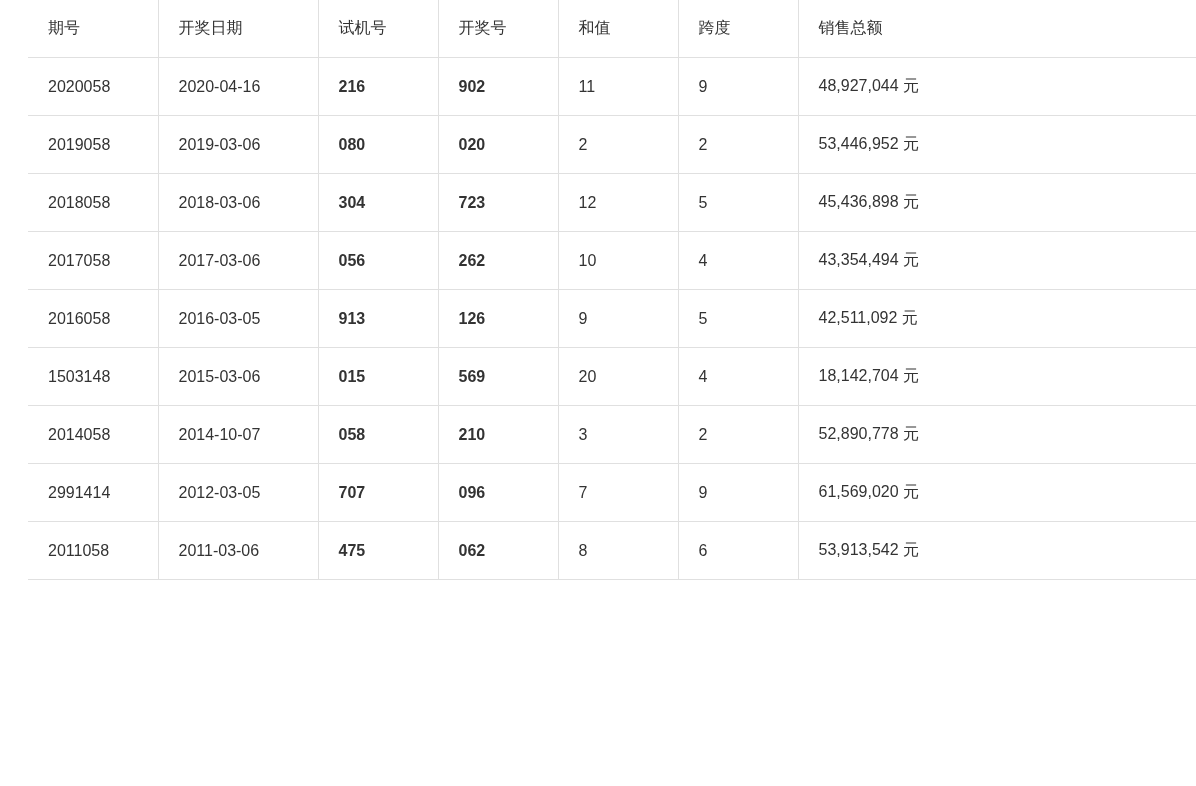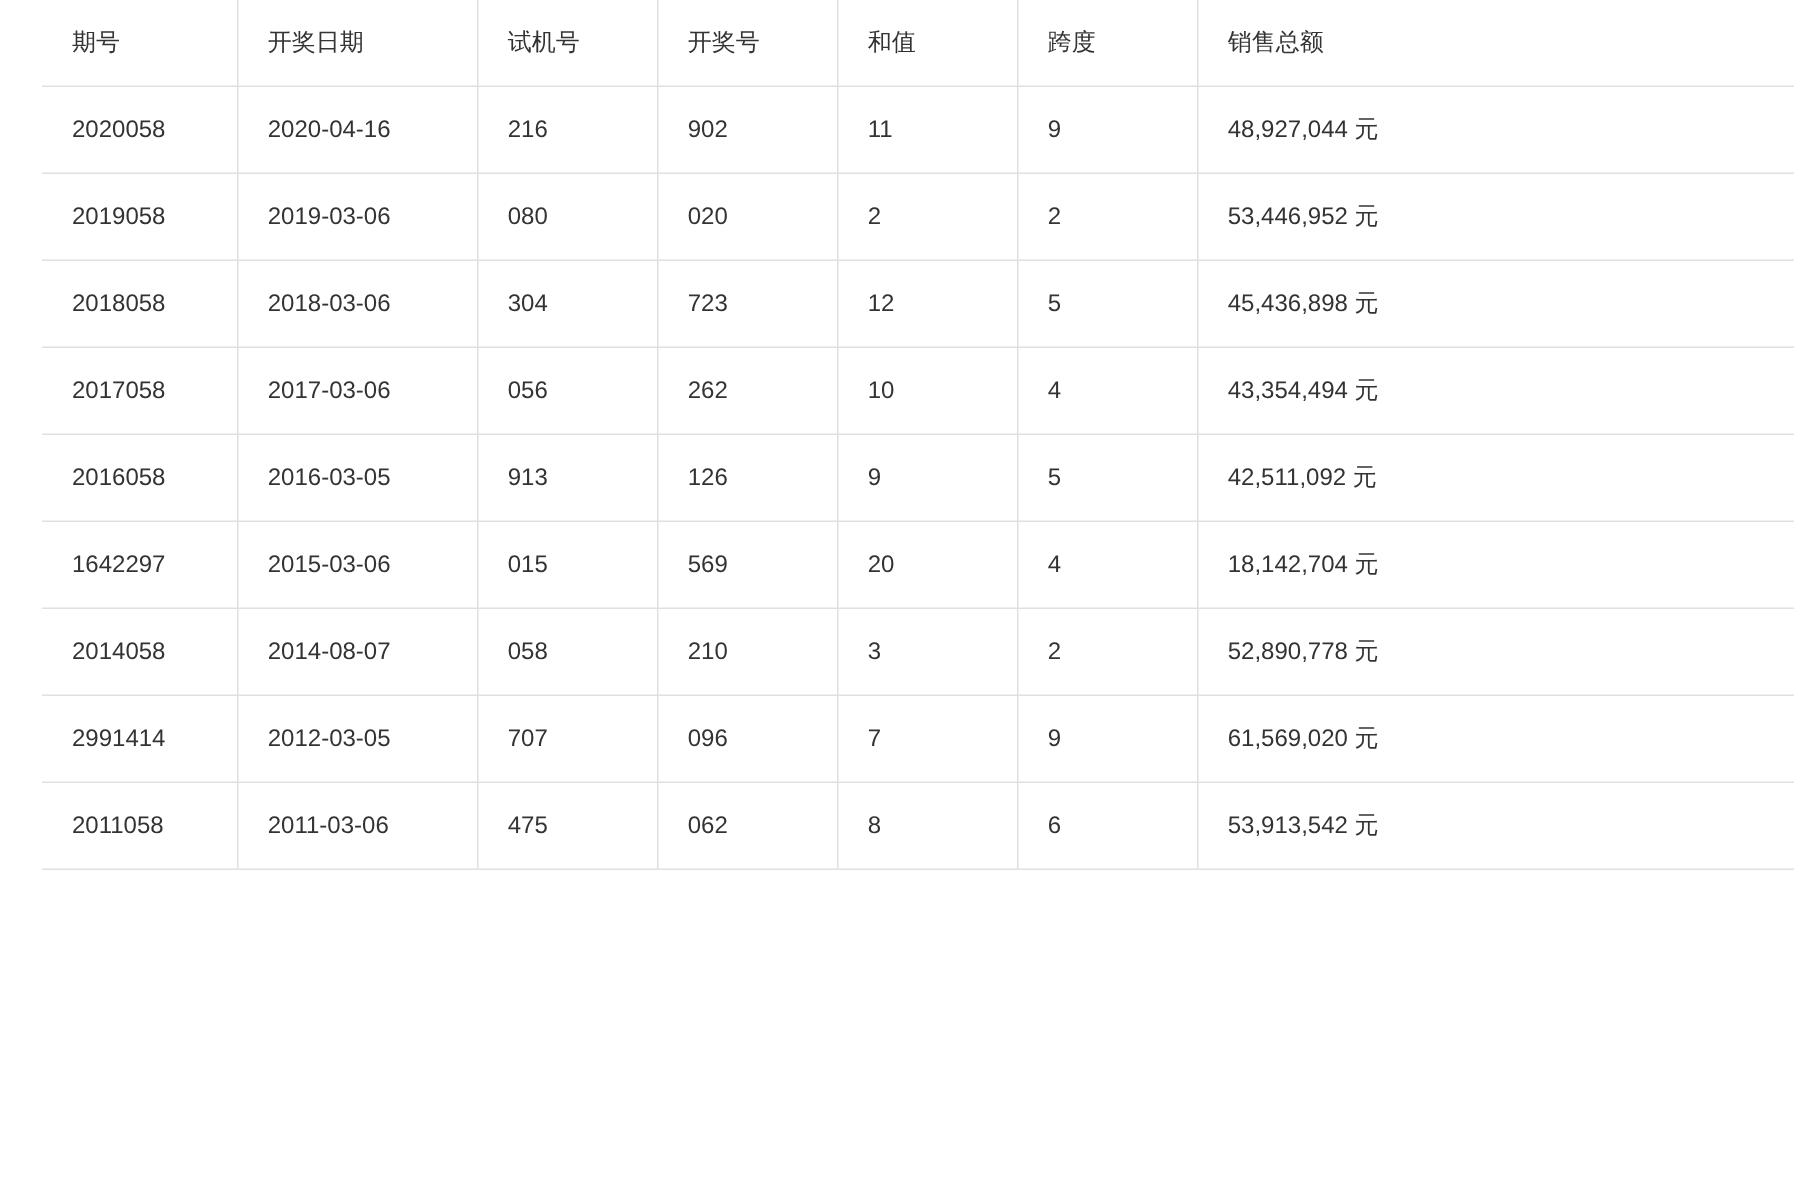--- a/index.html
+++ b/index.html
@@ -55,21 +55,21 @@
 
     tbody tr td:last-child {
       border-right: none;
     }
 
     tbody tr:last-child td {
       border-bottom: 1px solid #e0e0e0;
     }
 
     .bold-cell {
-      font-weight: normal;
+      font-weight: bold;
     }
 
     col.col-qihao { width: 130px; }
     col.col-date  { width: 160px; }
     col.col-shiji { width: 120px; }
     col.col-kaijang { width: 120px; }
     col.col-hezhi { width: 120px; }
     col.col-kuadu { width: 120px; }
     col.col-sales { width: auto; }
   </style>
@@ -138,31 +138,31 @@
         <tr>
           <td>2016058</td>
           <td>2016-03-05</td>
           <td class="bold-cell">913</td>
           <td class="bold-cell">126</td>
           <td>9</td>
           <td>5</td>
           <td>42,511,092 元</td>
         </tr>
         <tr>
-          <td>1642297</td>
+          <td>1503148</td>
           <td>2015-03-06</td>
           <td class="bold-cell">015</td>
           <td class="bold-cell">569</td>
           <td>20</td>
           <td>4</td>
           <td>18,142,704 元</td>
         </tr>
         <tr>
           <td>2014058</td>
-          <td>2014-08-07</td>
+          <td>2014-10-07</td>
           <td class="bold-cell">058</td>
           <td class="bold-cell">210</td>
           <td>3</td>
           <td>2</td>
           <td>52,890,778 元</td>
         </tr>
         <tr>
           <td>2991414</td>
           <td>2012-03-05</td>
           <td class="bold-cell">707</td>

